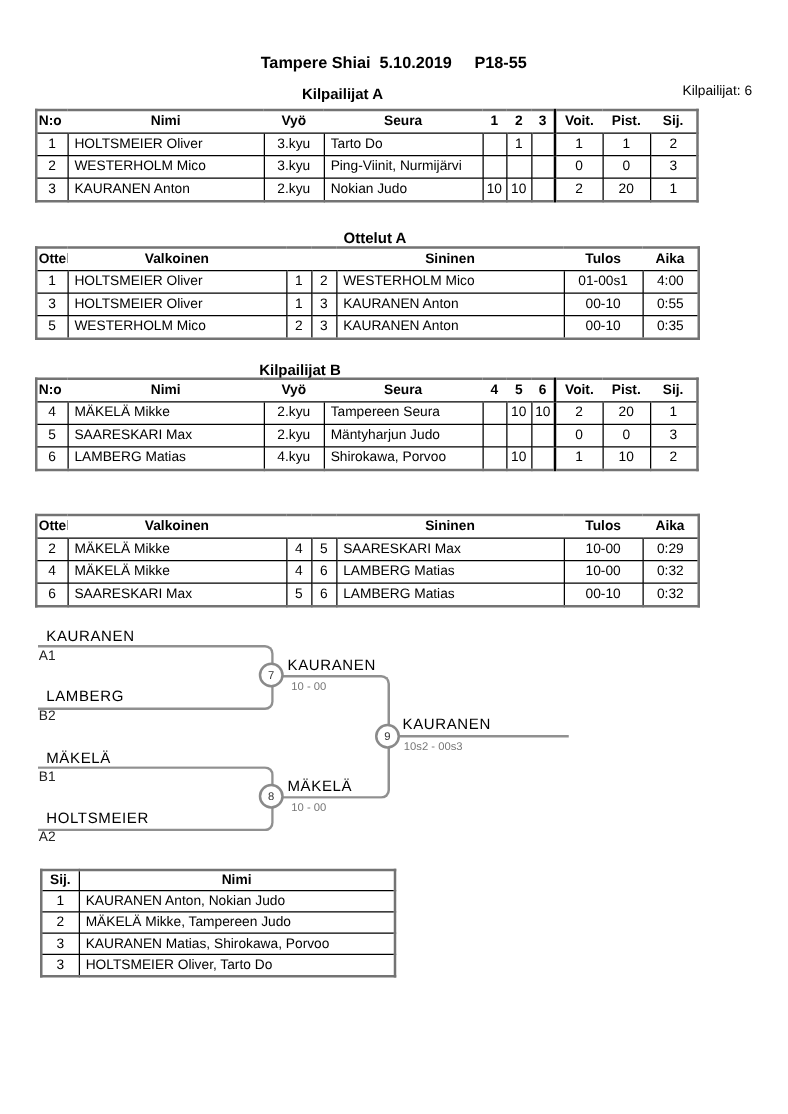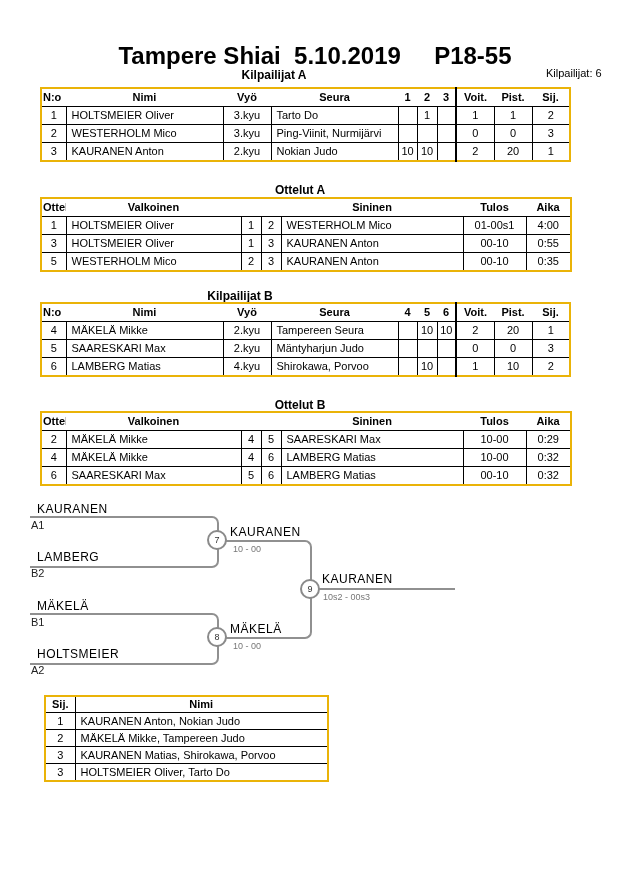--- a/index.html
+++ b/index.html
@@ -1,26 +1,26 @@
 <!DOCTYPE html>
 <html><head>
 <meta charset="utf-8">
 <style>
   html,body{margin:0;padding:0;background:#fff;}
   .page{position:relative;width:630px;height:891px;background:#fff;
         font-family:"Liberation Sans", sans-serif;color:#000;overflow:hidden;}
   .abs{position:absolute;}
   .pre{white-space:pre;}
-  .doc-title{top:42px;left:0;width:100%;text-align:center;font-size:24px;font-weight:bold;}
+  .doc-title{top:42px;left:0;width:100%;text-align:center;font-size:13px;font-weight:bold;}
   .sec-title{font-size:12px;font-weight:bold;text-align:center;}
   .count-label{top:67px;left:546px;font-size:11px;}
 
   table{border-collapse:collapse;table-layout:fixed;font-size:11px;}
   td{padding:0;height:17px;overflow:hidden;white-space:nowrap;vertical-align:middle;line-height:1;}
-  .grid{border:2px solid #eab308;margin-left:12px;}
+  .grid{border:2px solid #737373;}
   .grid tbody td{border:1px solid #000;}
   .grid thead td{border:0;border-bottom:1px solid #000;font-weight:bold;height:17px;}
   .pool thead td{height:17px;}
   .match tbody td{height:17px;}
   .res thead td{border:1px solid #000;font-weight:bold;height:15px;}
   .res tbody td{height:16px;}
   .sep{border-left:2px solid #000 !important;}
   .c{text-align:center;}
   .l{text-align:left;padding-left:5px;}
   .hl{text-align:left;padding-left:1px;}
@@ -227,21 +227,20 @@
         <td class="c"></td>
         <td class="c">10</td>
         <td class="c"></td>
         <td class="c sep">1</td>
         <td class="c">10</td>
         <td class="c">2</td>
       </tr>
     </tbody>
   </table>
 
-  <div class="abs sec-title" style="top:398px;left:0;width:600px;">Ottelut B</div>
 
   <table class="abs grid match" style="top:411px;left:28px;width:530px;">
     <colgroup>
         <col style="width:25px">
         <col style="width:175px">
         <col style="width:20px">
         <col style="width:20px">
         <col style="width:182px">
         <col style="width:63px">
         <col style="width:45px">

